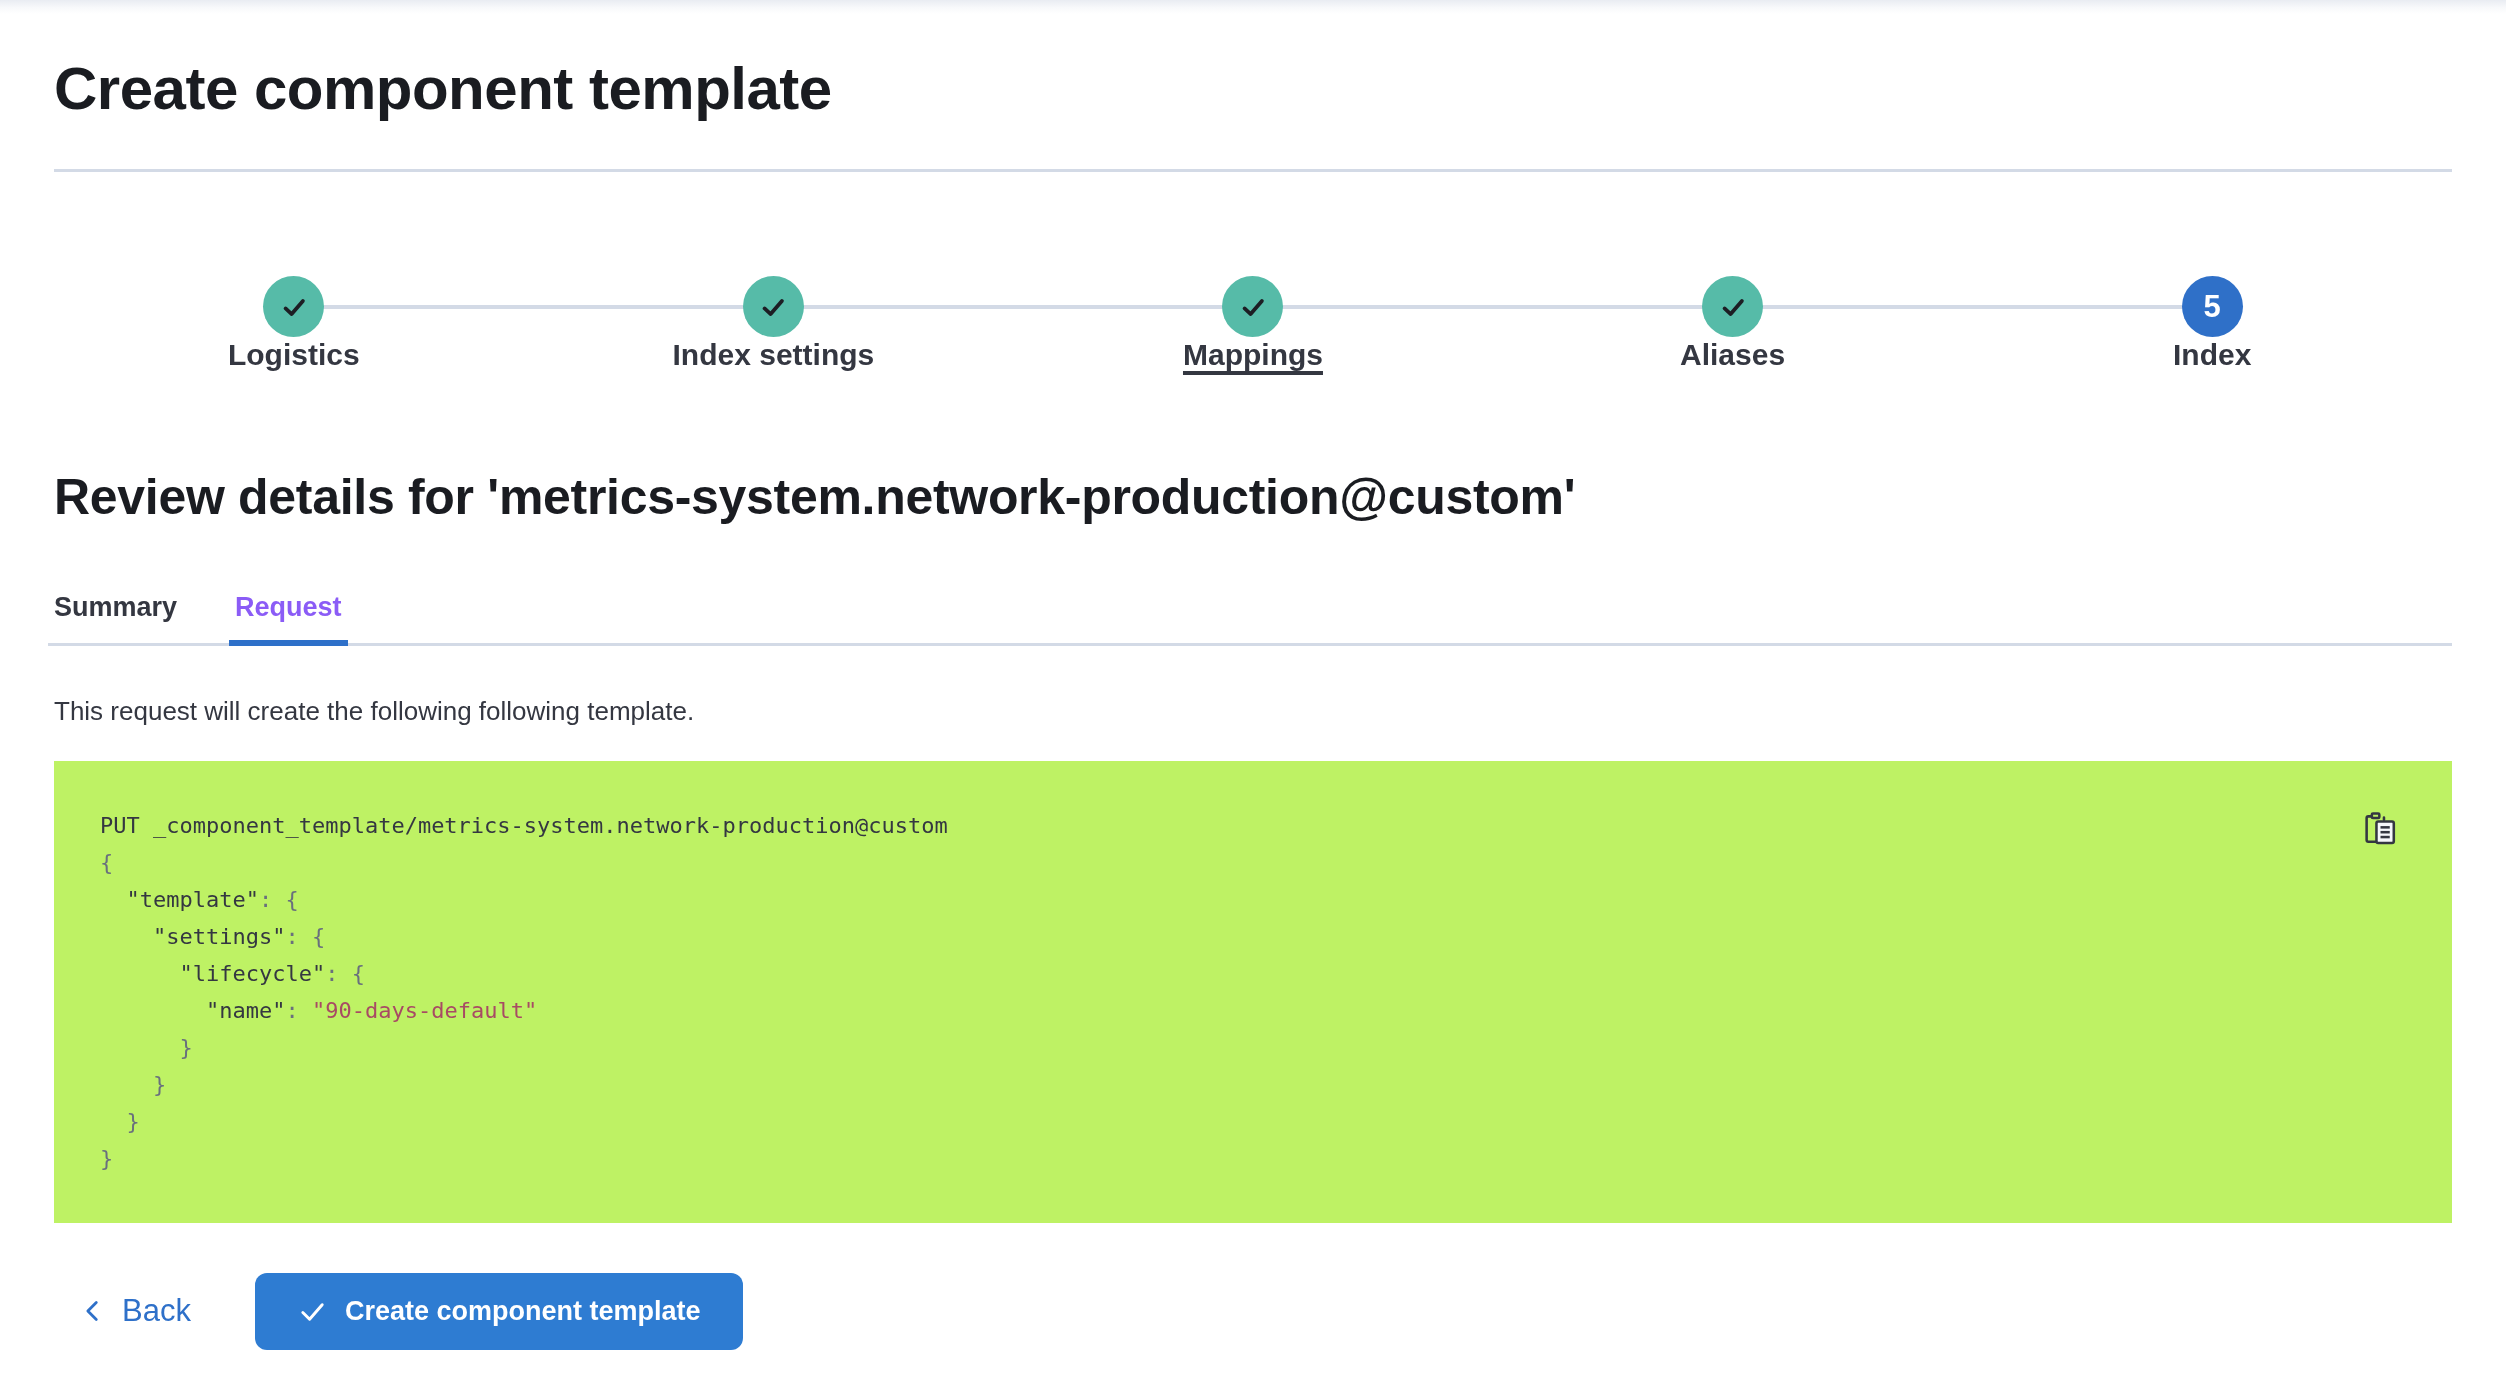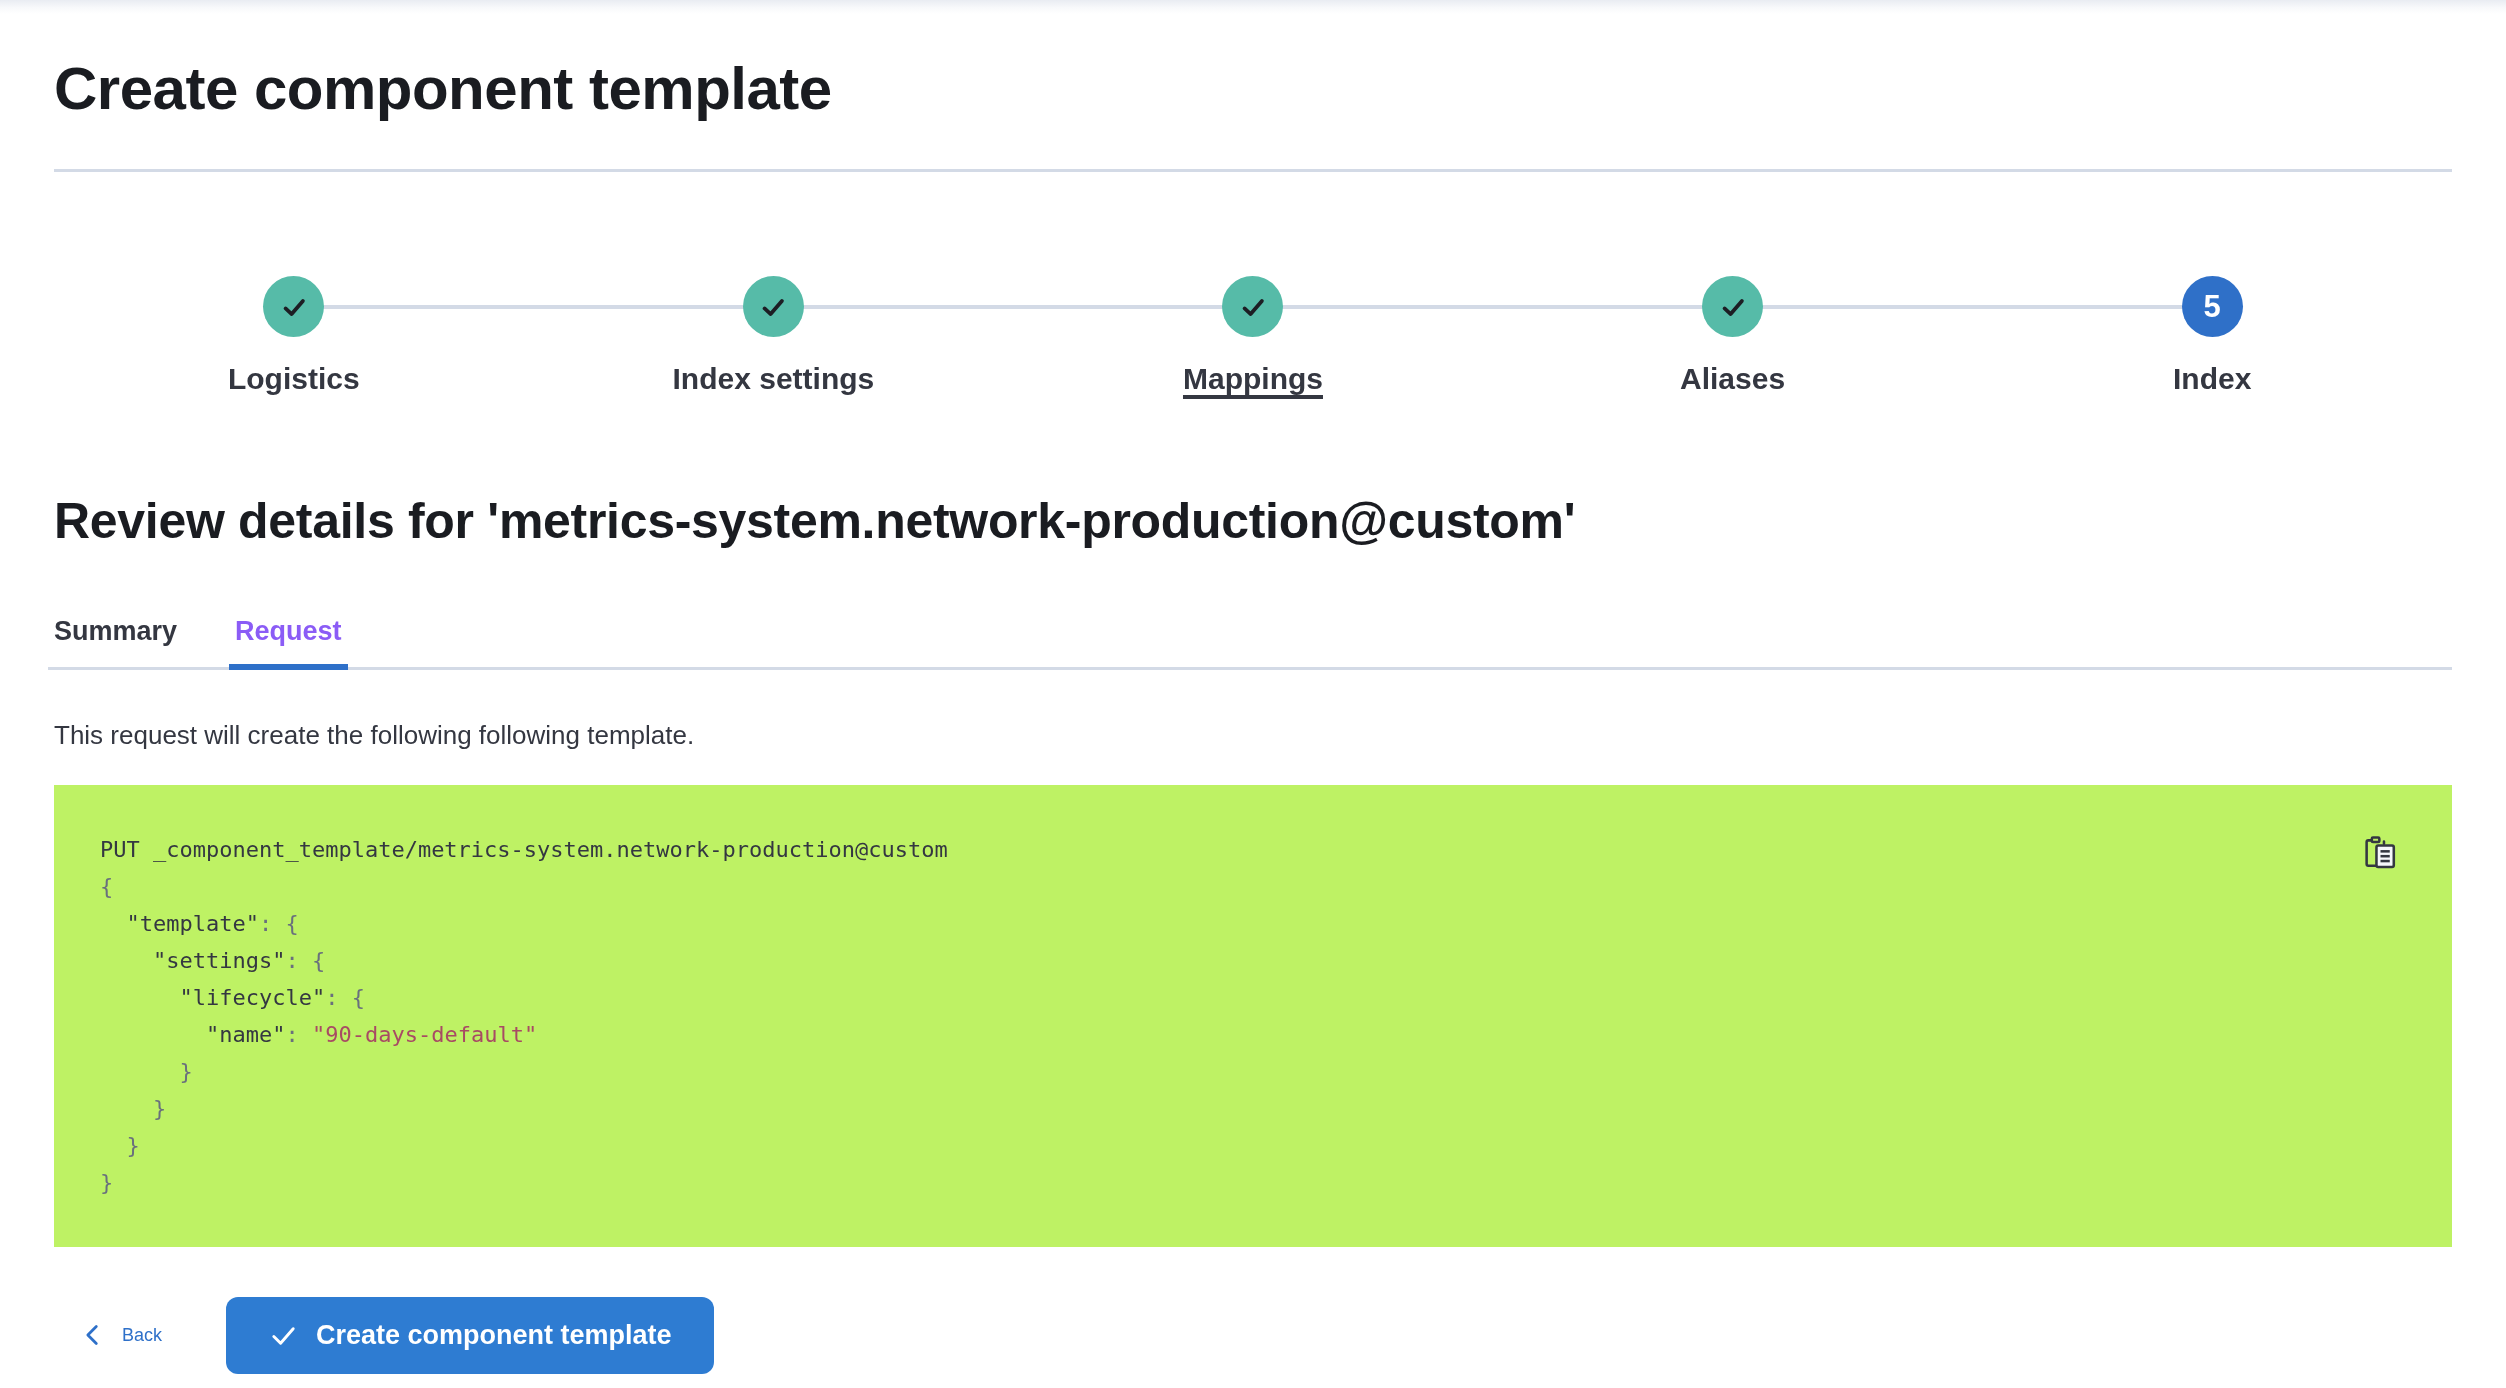--- a/index.html
+++ b/index.html
@@ -25,21 +25,21 @@
   .step::before, .step::after { content: ""; position: absolute; top: 29px; height: 4px;
     background: #d3dae6; z-index: 0; }
   .step::before { left: 0; right: 50%; }
   .step::after  { left: 50%; right: 0; }
   .step:first-child::before { display: none; }
   .step:last-child::after  { display: none; }
   .step-circle { position: relative; z-index: 1; width: 61px; height: 61px;
     border-radius: 50%; display: flex; align-items: center; justify-content: center; }
   .step-circle.complete { background: #56bba8; }
   .step-circle.current  { background: #2f70c8; color: #fff; font-size: 31px; font-weight: 700; }
-  .step-label { margin-top: 24px; font-size: 30px; font-weight: 700; color: #343741; line-height: 1.2; }
+  .step-label { font-size: 30px; font-weight: 700; color: #343741; line-height: 1.2; }
   .step-label.hovered { text-decoration: underline; text-decoration-thickness: 4px; text-underline-offset: 6px; text-align: center; }
 
   h2.review-heading { margin-top: 94px; font-size: 50px; font-weight: 700;
     color: #1a1c21; letter-spacing: -0.3px; line-height: 1.2; }
 
   
   .tabs { margin-top: 64px; display: flex; column-gap: 46px; border-bottom: 3px solid #d3dae6;
     margin-left: -6px; }
   .tab { background: none; border: none; cursor: pointer; font-family: inherit;
     font-size: 27px; font-weight: 700; color: #343741; padding: 0 6px 21px 6px;
@@ -58,21 +58,21 @@
   .code .tok-punct { color: #69707d; }
   .code .tok-str   { color: #a84a64; }
   .copy-btn { position: absolute; top: 48px; right: 52px; width: 40px; height: 40px;
     background: none; border: none; cursor: pointer; padding: 0;
     display: flex; align-items: center; justify-content: center; }
 
   
   .footer { margin-top: 50px; display: flex; align-items: center; }
   .back-btn { display: inline-flex; align-items: center; gap: 14px; margin-left: 24px;
     background: none; border: none; cursor: pointer; font-family: inherit;
-    font-size: 18px; font-weight: 500; color: #2e70c9; }
+    font-size: 31px; font-weight: 500; color: #2e70c9; }
   .create-btn { margin-left: 64px; display: inline-flex; align-items: center; gap: 17px;
     height: 77px; padding: 0 42px; background: #2e7cd2; border: none; border-radius: 12px;
     cursor: pointer; font-family: inherit; font-size: 27px; font-weight: 600; color: #ffffff; }
 </style>
 </head>
 <body>
 
 <div class="top-fade"></div>
 
 <main class="content">

